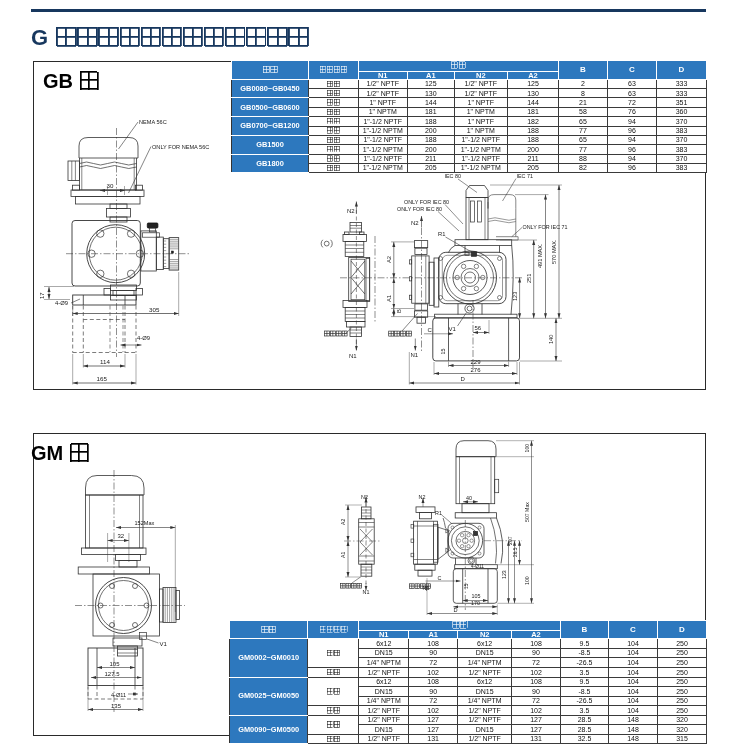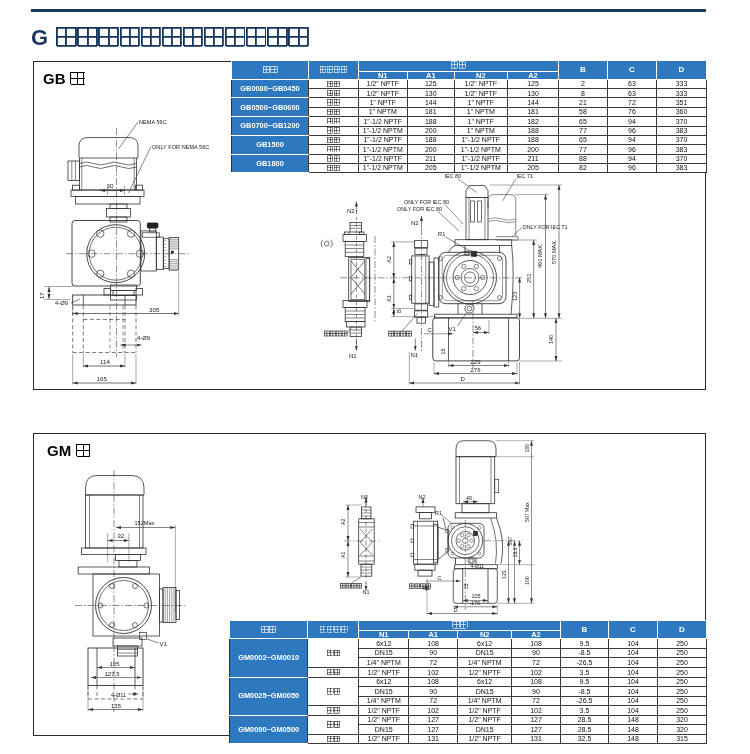--- a/index.html
+++ b/index.html
@@ -12,21 +12,21 @@
  linear-gradient(currentColor,currentColor) 50% 47%/92% 9% no-repeat,
  linear-gradient(currentColor,currentColor) 50% 100%/92% 9% no-repeat,
  linear-gradient(currentColor,currentColor) 0 50%/9% 96% no-repeat,
  linear-gradient(currentColor,currentColor) 50% 50%/9% 96% no-repeat,
  linear-gradient(currentColor,currentColor) 100% 50%/9% 96% no-repeat;}
 #title{left:31px;top:25px;font-size:22px;font-weight:bold;color:#17375e;letter-spacing:0.8px;}
 #rule{left:31px;top:9px;width:675px;height:2.6px;background:#17375e;}
 .box{border:1.5px solid #2a2a2a;background:#fff;}
 #gbbox{left:33px;top:61px;width:671px;height:327px;}
 #gmbox{left:33px;top:433px;width:671px;height:301px;}
-.boxlab{font-size:15px;font-weight:bold;color:#000;}
+.boxlab{font-size:20px;font-weight:bold;color:#000;}
 #title .c{width:.92em;height:.92em;vertical-align:-8%;margin:0 .02em;}
 .boxlab .c{width:.95em;height:.92em;vertical-align:-8%;}
 table{border-collapse:collapse;table-layout:fixed;}
 .ptab{position:absolute;background:#fff;border:1.4px solid #222;}
 .ptab td{border:0.9px solid #3a3a3a;text-align:center;vertical-align:middle;padding:0;overflow:hidden;white-space:nowrap;color:#111;}
 .ptab td.h{background:#2d78be;color:#fff;font-weight:bold;border-color:rgba(255,255,255,.8);}
 .ptab td.g{background:#2d78be;color:#fff;font-weight:bold;font-size:7.4px;border-top:1.6px solid #fff;border-bottom:1.6px solid #fff;border-left:1px solid #333;}
 #gbt{left:231px;top:60px;font-size:7px;}
 #gbt td{height:8.35px;line-height:7.5px;}
 #gmt{left:229px;top:620px;font-size:7px;}
@@ -34,21 +34,21 @@
 svg text{font-family:"Liberation Sans",sans-serif;fill:#1a1a1a;}
 </style>
 </head>
 <body>
 <div id="rule" class="abs"></div>
 <div id="title" class="abs">G <span class="c"></span><span class="c"></span><span class="c"></span><span class="c"></span><span class="c"></span><span class="c"></span><span class="c"></span><span class="c"></span><span class="c"></span><span class="c"></span><span class="c"></span><span class="c"></span></div>
 
 <div id="gbbox" class="abs box"></div>
 <div id="gmbox" class="abs box"></div>
 <div class="abs boxlab" style="left:43px;top:70px;">GB <span class="c"></span></div>
-<div class="abs boxlab" style="left:47px;top:442px;">GM <span class="c"></span></div>
+<div class="abs boxlab" style="left:31px;top:442px;">GM <span class="c"></span></div>
 
 <table id="gbt" class="ptab">
 <colgroup>
       <col style="width:77px">
       <col style="width:49.5px">
       <col style="width:49.5px">
       <col style="width:46.6px">
       <col style="width:53.4px">
       <col style="width:51px">
       <col style="width:49px">

